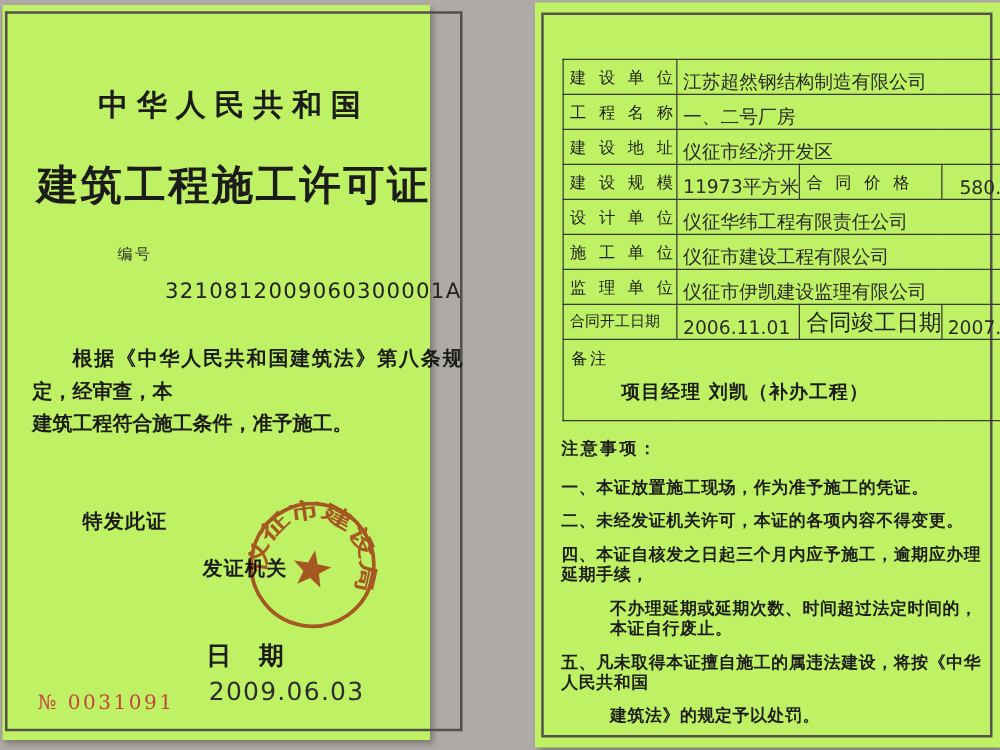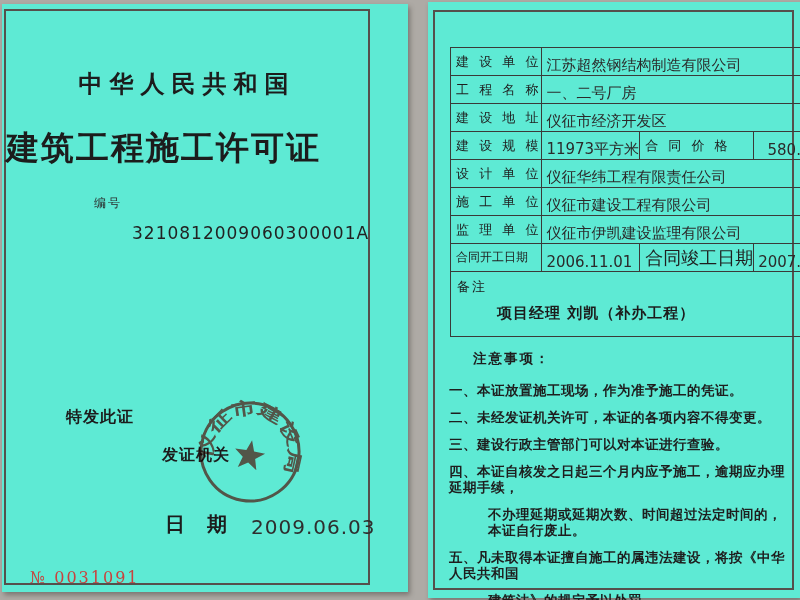--- a/index.html
+++ b/index.html
@@ -2,75 +2,79 @@
 <html><head>
 <meta charset="utf-8">
 <style>
   html,body{margin:0;padding:0;}
   body{
     width:800px;height:600px;position:relative;overflow:hidden;
     background:#aeaaa5;
     font-family:"DejaVu Sans","Liberation Sans",sans-serif;
     color:#1c1c1c;
   }
-  .page{position:absolute;background:#5eead4;box-shadow:2px 3px 5px rgba(60,55,50,.45);}
-  #left-page{left:2px;top:4px;width:406px;height:588px;}
+  .page{position:absolute;background:#bef264;box-shadow:2px 3px 5px rgba(60,55,50,.45);}
+  #left-page{left:2px;top:4px;width:342px;height:588px;}
   #right-page{left:428px;top:2px;width:372px;height:596px;}
   .page-border{position:absolute;border:2px solid #55504c;}
   #left-page .page-border{left:2px;top:5px;width:362px;height:572px;}
   #right-page .page-border{left:5px;top:8px;width:357px;height:576px;}
 
   
   .t1{position:absolute;left:4px;top:64px;width:362px;text-align:center;
       font-family:"DejaVu Serif","Liberation Serif",serif;
       font-size:24px;font-weight:bold;letter-spacing:7px;}
-  .t2{position:absolute;left:4px;top:122px;width:362px;
+  .t2{position:absolute;left:4px;top:122px;width:362px;text-align:center;
       font-size:33px;font-weight:900;letter-spacing:2px;}
   .serial-label{position:absolute;left:92px;top:191px;font-size:12px;letter-spacing:2px;color:#2a2a2a;font-family:Liberation Mono, monospace;}
   .serial-value{position:absolute;left:130px;top:219px;font-size:17px;letter-spacing:1px;color:#222;}
   .body-text{position:absolute;left:24px;top:270px;width:344px;
       font-size:16px;font-weight:bold;line-height:26px;text-align:justify;}
   .body-text .indent{text-indent:2em;}
   .issue{position:absolute;left:64px;top:363px;font-size:16px;font-weight:bold;letter-spacing:1px;margin-top:40px;}
   .authority{position:absolute;left:160px;top:441px;font-size:16px;font-weight:bold;letter-spacing:1px;}
   .date-row{position:absolute;left:163px;top:507px;font-size:20px;}
   .date-row .dl{font-weight:bold;letter-spacing:22px;}
   .date-row .dv{font-weight:normal;letter-spacing:1px;color:#2e2e2e;position:relative;top:3px;margin-left:2px;}
   .doc-no{position:absolute;left:28px;top:548px;color:#c8423e;
       font-family:"DejaVu Serif","Liberation Serif",serif;
-      font-size:16px;letter-spacing:2px;margin-top:16px;}
+      font-size:16px;letter-spacing:2px;}
   #seal{position:absolute;left:192px;top:390px;transform:rotate(10deg);opacity:.92;mix-blend-mode:multiply;}
 
   
   #permit-table{position:absolute;left:22px;top:45px;border-collapse:collapse;table-layout:fixed;}
   #permit-table td{border:1.5px solid #3a3a38;overflow:hidden;white-space:nowrap;}
   .lbl{font-size:13px;letter-spacing:3px;padding:0 0 0 5px;color:#1e1e1e;vertical-align:middle;}
   .val{font-size:15px;padding:6px 0 0 4px;color:#2b2b2b;vertical-align:bottom;}
   .val.num{font-size:15px;margin-left:37px;}
   .unit{font-size:11px;vertical-align:super;letter-spacing:0;}
   .remark-cell{height:58px;vertical-align:top !important;padding:6px 0 0 6px !important;}
   .remark-label{font-size:13px;letter-spacing:2px;}
   .remark-value{font-size:15px;font-weight:bold;margin:8px 0 0 40px;letter-spacing:1px;}
   #notes{position:absolute;left:21px;top:348px;width:340px;font-size:13.5px;font-weight:bold;color:#1e1e1e;}
-  .notes-title{letter-spacing:2px;margin-bottom:14px;margin-left:24px;}
+  .notes-title{letter-spacing:2px;margin-bottom:14px;}
   .note-line{margin-bottom:11px;letter-spacing:.5px;line-height:16px;}
   .note-cont{padding-left:39px;}
 </style>
 </head>
 <body>
 
 <div class="page" id="left-page">
   <div class="page-border"></div>
 
   <div class="t1">中华人民共和国</div>
   <div class="t2">建筑工程施工许可证</div>
 
   <div class="serial-label">编号</div>
   <div class="serial-value">3210812009060300001A</div>
 
+  <div class="body-text">
+    <div class="indent">根据《中华人民共和国建筑法》第八条规定，经审查，本</div>
+    <div>建筑工程符合施工条件，准予施工。</div>
+  </div>
 
   <div class="issue">特发此证</div>
   <div class="authority">发证机关</div>
 
   <svg id="seal" width="112" height="116" viewBox="0 0 112 116">
     <circle cx="56" cy="58" r="49" fill="none" stroke="#dc4f48" stroke-width="3"></circle>
     <path id="sealArc" d="M 20.3 71 A 38 38 0 1 1 91.7 71" fill="none"></path>
     <text font-size="17" font-weight="bold" fill="#dc4f48">
       <textPath href="#sealArc" textLength="146" lengthAdjust="spacingAndGlyphs">仪征市建设局</textPath>
     </text>
@@ -137,19 +141,18 @@
         <div class="remark-value">项目经理 刘凯（补办工程）</div>
       </td>
     </tr>
   </tbody>
     </table>
 
   <div id="notes">
     <div class="notes-title">注意事项：</div>
     <div class="note-line"><span>一、</span><span>本证放置施工现场，作为准予施工的凭证。</span></div>
     <div class="note-line"><span>二、</span><span>未经发证机关许可，本证的各项内容不得变更。</span></div>
-    <div class="note-line"><span>三、</span><span>建设行政主管部门可以对本证进行查验。</span></div>
     <div class="note-line"><span>四、</span><span>本证自核发之日起三个月内应予施工，逾期应办理延期手续，</span></div>
     <div class="note-line note-cont">不办理延期或延期次数、时间超过法定时间的，本证自行废止。</div>
     <div class="note-line"><span>五、</span><span>凡未取得本证擅自施工的属违法建设，将按《中华人民共和国</span></div>
     <div class="note-line note-cont">建筑法》的规定予以处罚。</div>
   </div>
 </div>
 
 </body></html>

